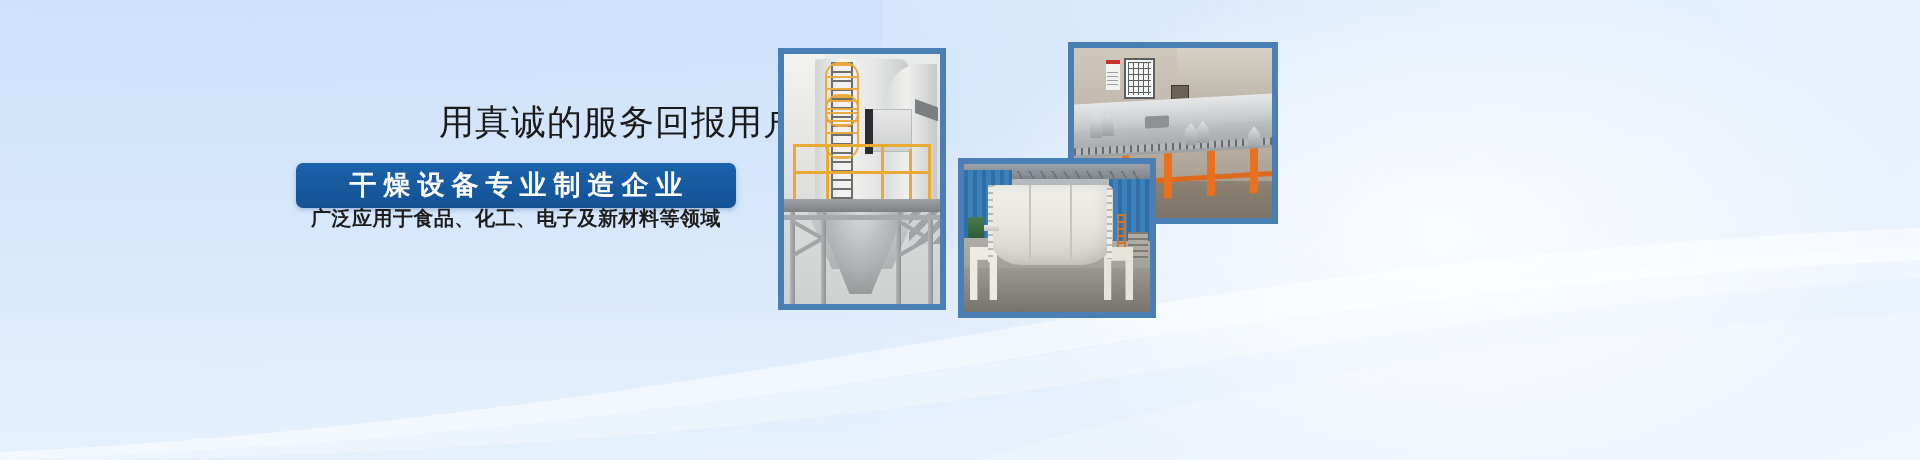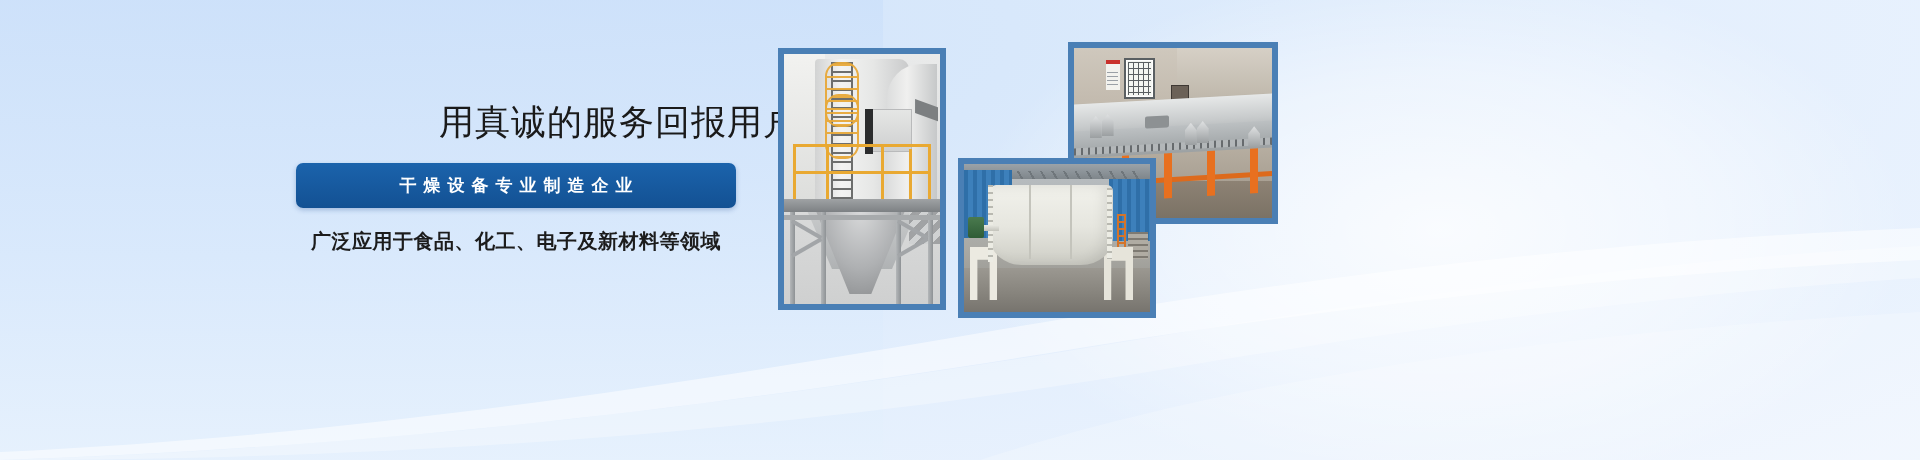--- a/index.html
+++ b/index.html
@@ -50,29 +50,28 @@
   #tagline-bar {
     margin-top:24px;
     width:440px;
     height:45px;
     border-radius:7px;
     background:linear-gradient(180deg,#1b63ac 0%,#135193 100%);
     box-shadow:0 2px 5px rgba(20,70,140,.28);
     display:flex; align-items:center; justify-content:center;
   }
   #tagline {
-    font-size:17px;
+    font-size:27px;
     color:#ffffff;
     letter-spacing:7px;
     text-indent:7px;
     font-weight:700;
     line-height:1;
   }
   #subline {
-    margin-top:23px;
     width:440px;
     text-align:center;
     font-size:20px;
     color:#1c1c1c;
     letter-spacing:.5px;
     font-weight:700;
     line-height:1;
   }
 
   

